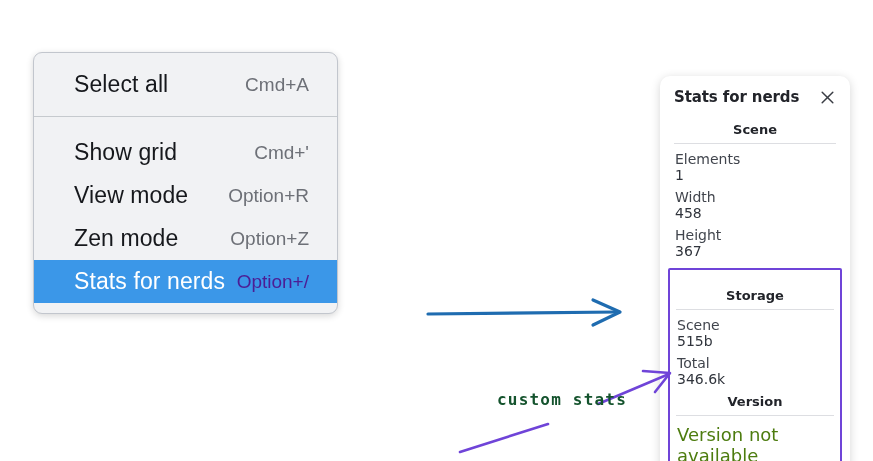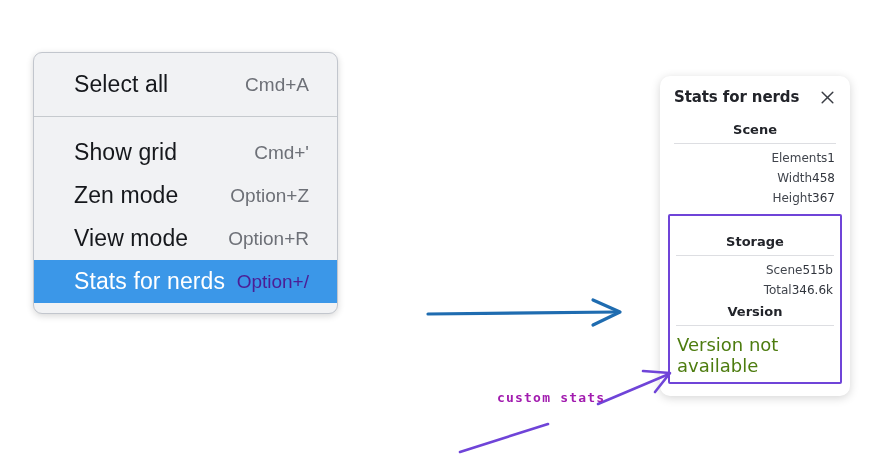--- a/index.html
+++ b/index.html
@@ -111,25 +111,26 @@
     color: #22242a;
     padding: 4px 0 6px 0;
   }
   .divider {
     height: 1px;
     background: #dddee2;
     margin: 0 6px 4px 6px;
   }
   .stat-row {
     display: flex;
-    justify-content: flex-end;
+    justify-content: flex-start;
     align-items: baseline;
-    font-size: 12px;
+    font-size: 14px;
     color: #3c4049;
     padding: 3px 7px;
+    flex-direction: column;
   }
   .stat-row .k { color: #41454d; }
   .stat-row .v { color: #30343c; }
   .single-row {
     font-size: 18px;
     color: #4d7c0f;
     padding: 4px 7px 2px 7px;
   }
   .highlight-box {
     border: 2px solid #6f44d8;
@@ -144,23 +145,23 @@
     left: 0; top: 0;
     width: 873px;
     height: 461px;
     pointer-events: none;
   }
   .anno-text {
     position: absolute;
     left: 497px;
     top: 390px;
     font-family: "DejaVu Sans Mono", monospace;
-    font-size: 13px;
+    font-size: 16px;
     font-weight: bold;
-    color: #a21caf;
+    color: #14532d;
     letter-spacing: 1.2px;
     white-space: nowrap;
   }
 </style>
 </head>
 <body>
 
 <div id="stage">
 
   <div class="context-menu">
@@ -171,26 +172,26 @@
         <span class="shortcut">Cmd+A</span>
       </div>
     </div>
 
     <div class="menu-section second">
       <div class="menu-item">
         <span class="label">Show grid</span>
         <span class="shortcut">Cmd+'</span>
       </div>
       <div class="menu-item">
+        <span class="label">View mode</span>
+        <span class="shortcut">Option+R</span>
+      </div>
+      <div class="menu-item">
         <span class="label">Zen mode</span>
         <span class="shortcut">Option+Z</span>
-      </div>
-      <div class="menu-item">
-        <span class="label">View mode</span>
-        <span class="shortcut">Option+R</span>
       </div>
       <div class="menu-item highlighted">
         <span class="label">Stats for nerds</span>
         <span class="shortcut">Option+/</span>
       </div>
     </div>
 
   </div>
 
   <div class="stats-panel">

